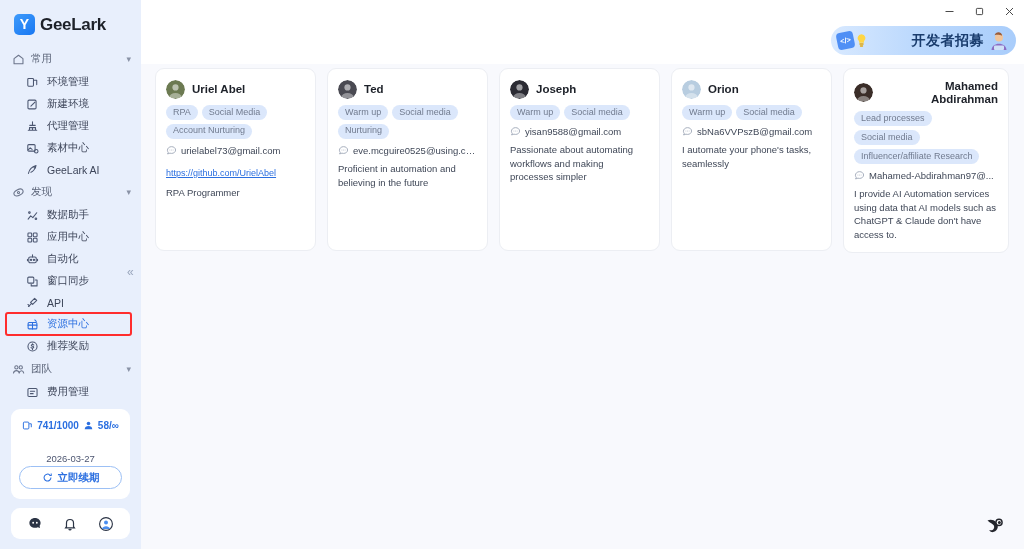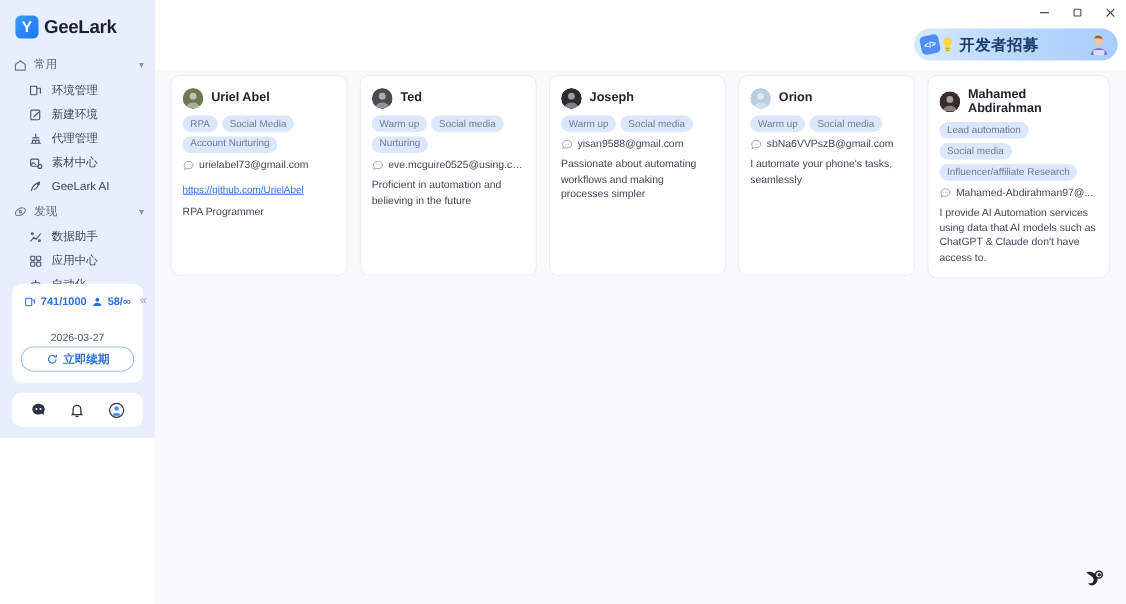--- a/index.html
+++ b/index.html
@@ -6,21 +6,21 @@
   html, body {
     width: 1024px; height: 549px;
     font-family: "Liberation Sans", "DejaVu Sans", sans-serif;
     overflow: hidden;
     background: #ffffff;
   }
   .app { position: relative; width: 1024px; height: 549px; display: flex; }
 
   
   .sidebar {
-    width: 141px; height: 398px;
+    width: 141px; height: 549px;
     background: #e8effc;
     display: flex; flex-direction: column;
     position: relative; flex: 0 0 141px;
   }
   .brand { display: flex; align-items: center; gap: 5px; padding: 14px 0 10px 14px; }
   .brand-mark {
     width: 21px; height: 21px; border-radius: 5px;
     background: linear-gradient(140deg,#3e9bfb 0%,#1877f2 100%);
     position: relative; flex: 0 0 21px;
   }
@@ -95,21 +95,21 @@
     display: flex; align-items: center; gap: 4px; padding: 0 6px;
     cursor: pointer; overflow: hidden;
   }
   .promo-icons { display: flex; align-items: center; gap: 1px; flex: 0 0 auto; }
   .code-badge {
     width: 17px; height: 17px; border-radius: 4px; background: #4f8ff5;
     color: #fff; font-size: 7.5px; font-weight: 700; line-height: 17px; text-align: center;
     transform: rotate(-12deg);
   }
   .bulb-badge { width: 13px; height: 15px; position: relative; }
-  .promo-text { flex: 1 1 auto; font-size: 14px; font-weight: 700; color: #1a3d6e; text-align: left; letter-spacing: 0.5px; }
+  .promo-text { flex: 1 1 auto; font-size: 14px; font-weight: 700; color: #1a3d6e; text-align: right; letter-spacing: 0.5px; }
   .promo-avatar { width: 22px; height: 22px; flex: 0 0 22px; }
 
   .toolbar { height: 38px; display: flex; align-items: center; padding: 0 14px 0 14px; background: #f8f9fd; }
   .tabs { display: flex; gap: 9px; }
   .tab {
     height: 23px; min-width: 73px; padding: 0 14px; border-radius: 12px;
     background: #e9eaec; color: #4e5costs; color:#4d5costs; color:#4e5668;
     font-size: 11px; display: flex; align-items: center; justify-content: center; cursor: pointer;
     border: 1px solid transparent;
   }
@@ -122,21 +122,21 @@
     display: flex; gap: 11px; padding: 4px 14px 0 14px; align-items: flex-start;
   }
   .card {
     width: 161px; min-height: 183px; background: #fff; border-radius: 9px;
     border: 1px solid #eceef3; padding: 11px 10px 10px 10px;
     display: flex; flex-direction: column; gap: 6px;
   }
   .card.wide { width: 166px; }
   .card-head { display: flex; align-items: center; gap: 7px; }
   .avatar { width: 19px; height: 19px; border-radius: 50%; flex: 0 0 19px; overflow: hidden; }
-  .card-name { font-size: 11.5px; font-weight: 700; color: #1d2129; line-height: 1.1; }
+  .card-name { font-size: 11.5px; font-weight: 700; color: #1d2129; line-height: 1.1; text-align: right; }
   .tagrow { display: flex; flex-wrap: wrap; gap: 4px; }
   .tag {
     background: #dbe7fb; color: #717b8f; font-size: 9px;
     border-radius: 9px; padding: 2.5px 7px; line-height: 1.1; white-space: nowrap;
   }
   .email-row { display: flex; align-items: center; gap: 4px; font-size: 9.5px; color: #3f4757; }
   .email-row .ico { width: 11px; height: 11px; flex: 0 0 11px; color: #9aa3b4; }
   .email-txt { overflow: hidden; text-overflow: ellipsis; white-space: nowrap; }
   .link-row a {
     font-size: 9px; color: #2b6fe0; text-decoration: underline; word-break: break-all; cursor: pointer;
@@ -242,20 +242,28 @@
               <path d="M11.4 6.2h2.2v7.2H6.4v-2.1"></path>
             </svg></span>
           <span class="lbl">窗口同步</span>
         </div>
         <div class="nav-item">
           <span class="ico"><svg viewBox="0 0 16 16" width="13" height="13" fill="none" stroke="currentColor" stroke-width="1.3" stroke-linecap="round" stroke-linejoin="round">
               <path d="M3 13l3.6-3.6M10.6 2.8l2.6 2.6-5 5-2.6-2.6z"></path>
               <path d="M2.4 10.4l1.8 1.8"></path>
             </svg></span>
           <span class="lbl">API</span>
+        </div>
+        <div class="nav-item highlight">
+          <span class="ico"><svg viewBox="0 0 16 16" width="13" height="13" fill="none" stroke="currentColor" stroke-width="1.3" stroke-linecap="round" stroke-linejoin="round">
+              <rect x="2.6" y="5.6" width="10.8" height="7.8" rx="1.2"></rect>
+              <path d="M8 5.6v7.8M2.6 8.8h10.8"></path>
+              <path d="M10.8 2.4l1.8 1.8"></path>
+            </svg></span>
+          <span class="lbl">资源中心</span>
         </div>
         <div class="nav-item">
           <span class="ico"><svg viewBox="0 0 16 16" width="13" height="13" fill="none" stroke="currentColor" stroke-width="1.3" stroke-linecap="round" stroke-linejoin="round">
               <circle cx="8" cy="8" r="5.6"></circle>
               <path d="M9.6 6.2c-.4-.7-3.1-1-3.1.5s3 .6 3 2.1c0 1.5-2.8 1.3-3.3.4"></path>
               <path d="M8 4.6v1M8 10.6v1"></path>
             </svg></span>
           <span class="lbl">推荐奖励</span>
         </div>
         <div class="nav-group">
@@ -481,21 +489,21 @@
         <div class="card wide">
           <div class="card-head">
             <span class="avatar"><svg viewBox="0 0 19 19" width="19" height="19">
                 <circle cx="9.5" cy="9.5" r="9.5" fill="#3a2d28"></circle>
                 <circle cx="9.5" cy="7.4" r="3.1" fill="rgba(255,255,255,.55)"></circle>
                 <path d="M2.6 18.2c.9-3.4 3.6-5.1 6.9-5.1s6 1.7 6.9 5.1z" fill="rgba(255,255,255,.4)"></path>
               </svg></span>
             <span class="card-name">Mahamed Abdirahman</span>
           </div>
           <div class="tagrow">
-            <span class="tag">Lead automation</span>
+            <span class="tag">Lead processes</span>
             <span class="tag">Social media</span>
             <span class="tag">Influencer/affiliate Research</span>
           </div>
           <div class="email-row">
             <span class="ico"><svg viewBox="0 0 14 14" width="11" height="11" fill="none" stroke="#9aa3b4" stroke-width="1.1">
                 <path d="M7 2.1c3 0 5.2 1.9 5.2 4.3S10 10.7 7 10.7c-.7 0-1.4-.1-2-.3l-3 1 .9-2.1c-.7-.7-1.1-1.6-1.1-2.6 0-2.4 2.2-4.6 5.2-4.6z"></path>
                 <circle cx="5" cy="6.4" r=".55" fill="#9aa3b4" stroke="none"></circle>
                 <circle cx="7" cy="6.4" r=".55" fill="#9aa3b4" stroke="none"></circle>
                 <circle cx="9" cy="6.4" r=".55" fill="#9aa3b4" stroke="none"></circle>
               </svg></span>

